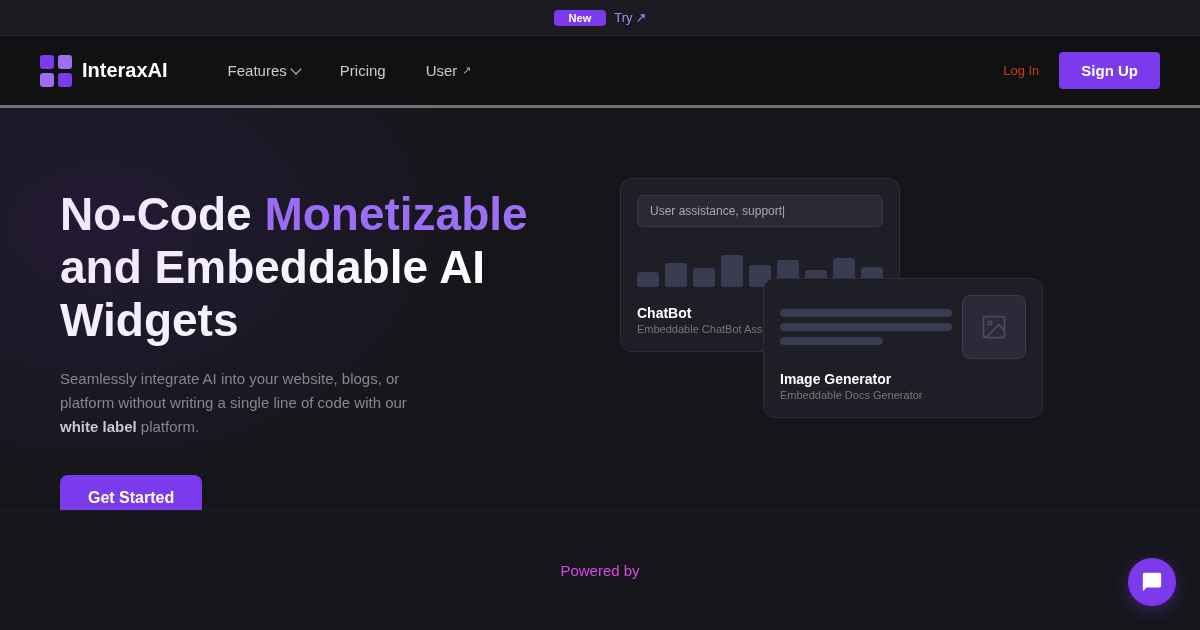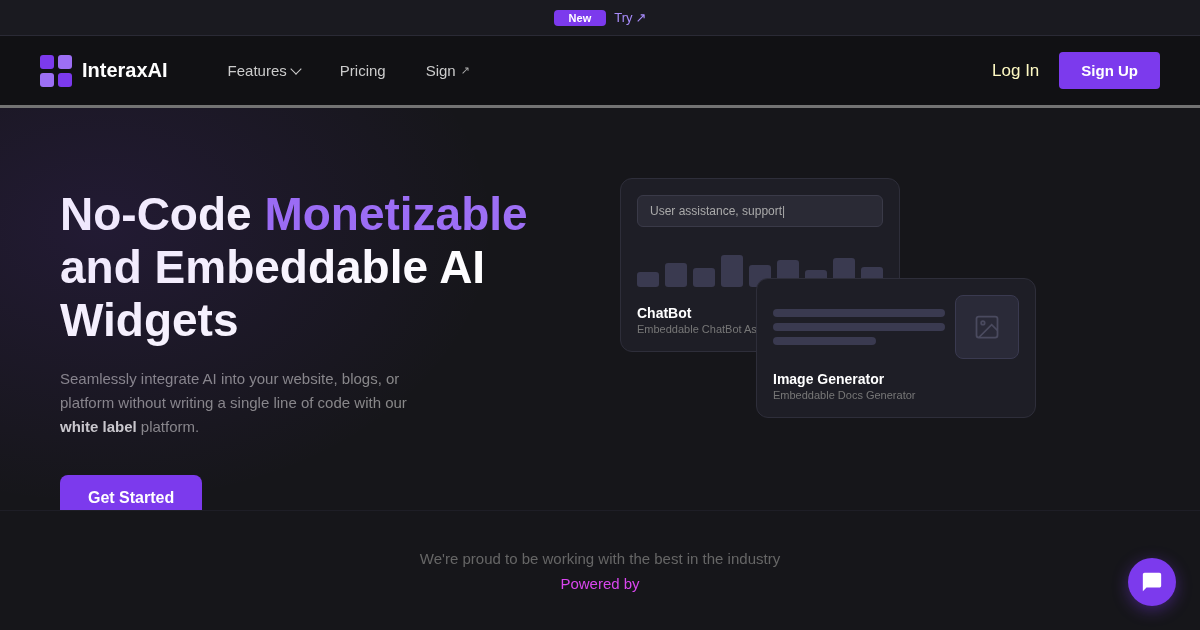--- a/index.html
+++ b/index.html
@@ -89,22 +89,22 @@
       display: flex;
       align-items: center;
       gap: 5px;
     }
     .nav-actions {
       display: flex;
       align-items: center;
       gap: 20px;
     }
     .login-btn {
-      color: #fef9c3;
-      font-size: 17px;
+      color: #c2410c;
+      font-size: 13px;
       cursor: pointer;
       background: none;
       border: none;
     }
     .signup-btn {
       background: #7c3aed;
       color: #fff;
       border: none;
       padding: 10px 22px;
       border-radius: 4px;
@@ -220,21 +220,21 @@
     }
     .widget-label .widget-desc {
       font-size: 11px;
       color: #777;
       margin-top: 2px;
     }
 
     .widget-image-gen {
       position: absolute;
       top: 110px;
-      left: 216px;
+      left: 223px;
       width: 280px;
       background: #1e1e26;
       border: 1px solid #2e2e3a;
       border-radius: 12px;
       padding: 16px;
       z-index: 3;
     }
     .image-gen-preview {
       display: flex;
       gap: 10px;
@@ -342,21 +342,21 @@
 
   <div class="nav-links">
     <span class="nav-link">
       <span>Features</span>
       <span class="chevron-down"></span>
     </span>
     <span class="nav-link">
       <span>Pricing</span>
     </span>
     <span class="nav-link">
-      <span>Sign</span>
+      <span>User</span>
       <span style="font-size:11px; color:#aaa;">↗</span>
     </span>
   </div>
 
   <div class="nav-actions">
     <button class="login-btn">Log In</button>
     <button class="signup-btn">Sign Up</button>
   </div>
 </nav>
 
@@ -413,21 +413,20 @@
       </div>
       <div class="widget-label">
         <div class="widget-title">Image Generator</div>
         <div class="widget-desc">Embeddable Docs Generator</div>
       </div>
     </div>
   </div>
 </section>
 
 <div class="bottom-section">
-  <p class="bottom-text">We're proud to be working with the best in the industry</p>
   <p class="powered-by">Powered by</p>
 </div>
 
 <div class="chat-bubble">
   <svg width="22" height="22" viewBox="0 0 24 24" fill="white">
     <path d="M20 2H4c-1.1 0-2 .9-2 2v18l4-4h14c1.1 0 2-.9 2-2V4c0-1.1-.9-2-2-2z"></path>
   </svg>
 </div>
 
 </body></html>

